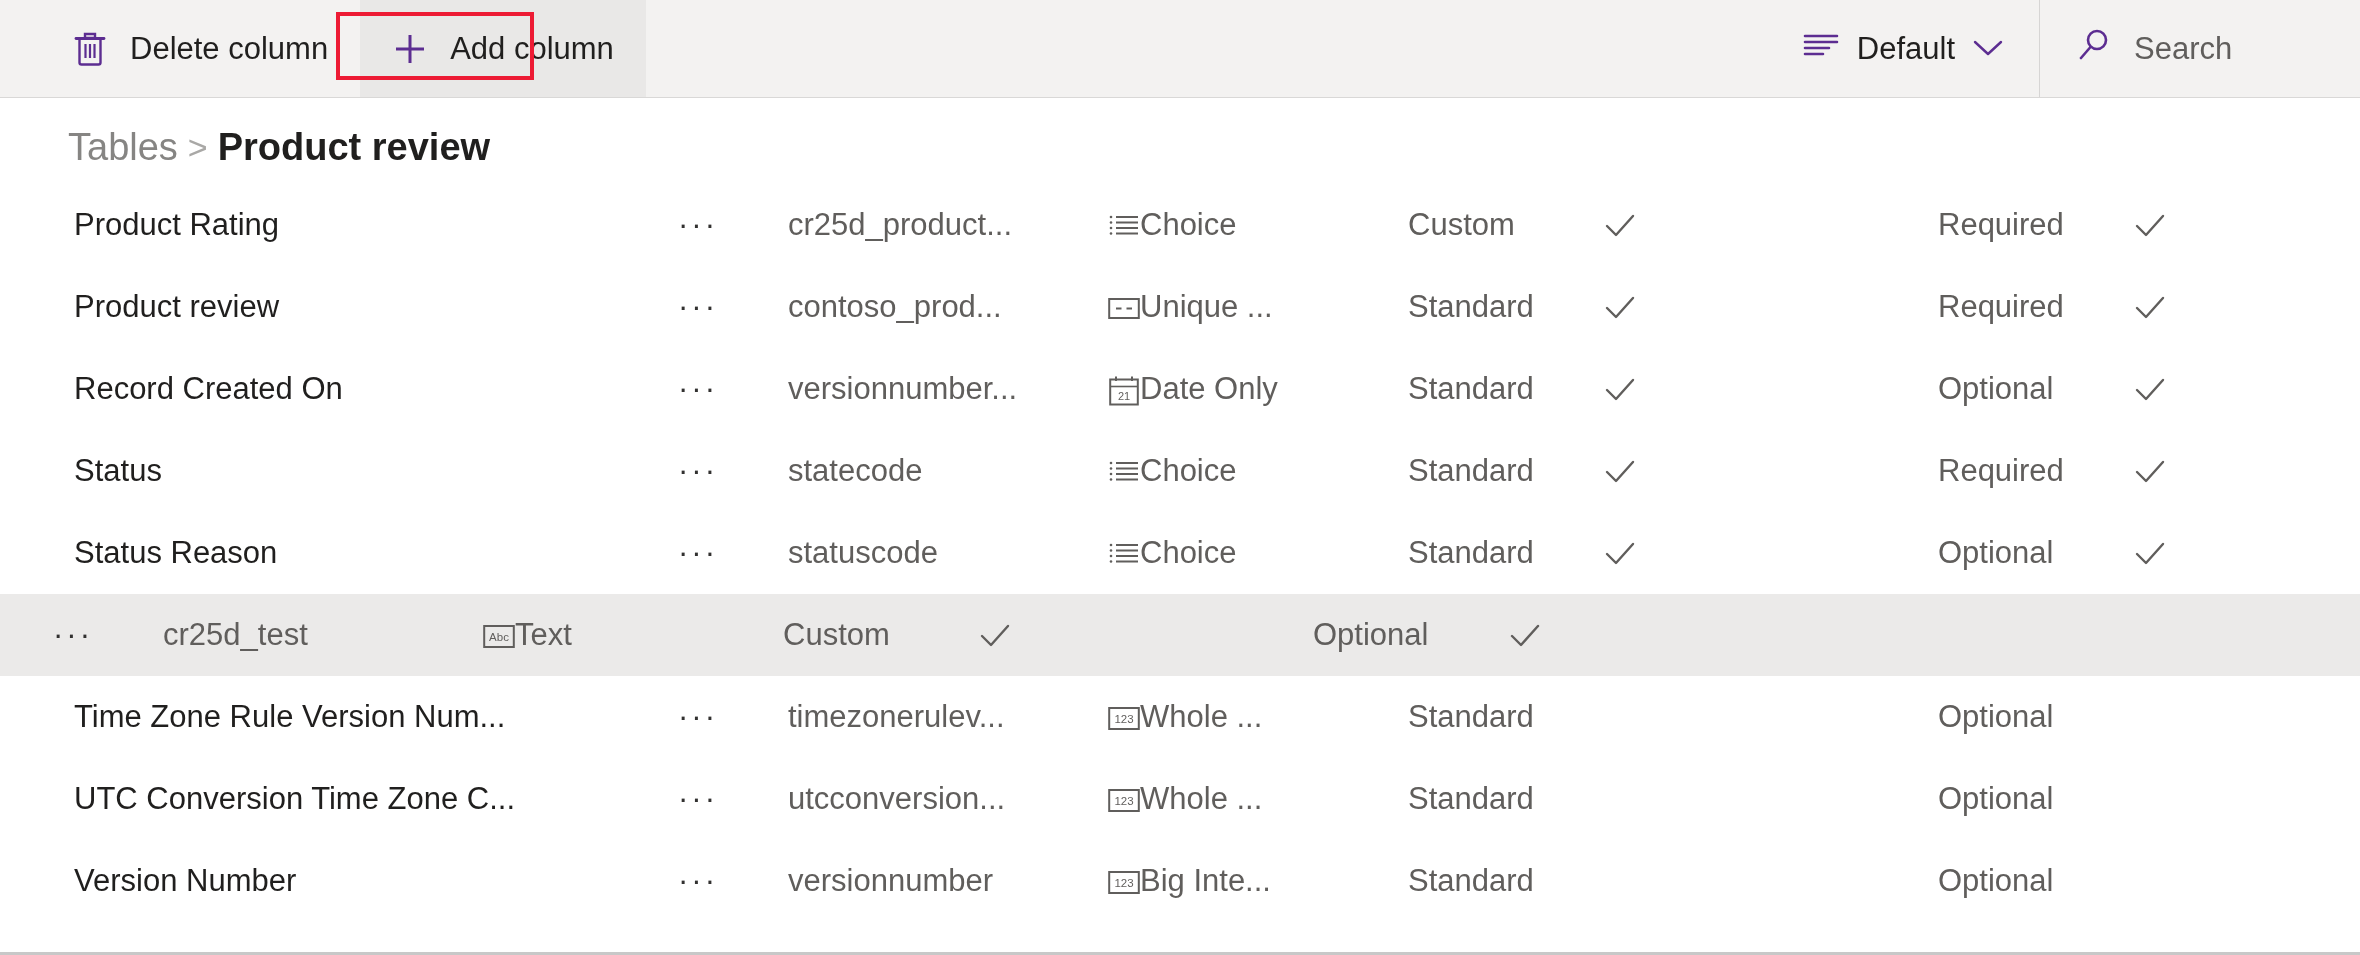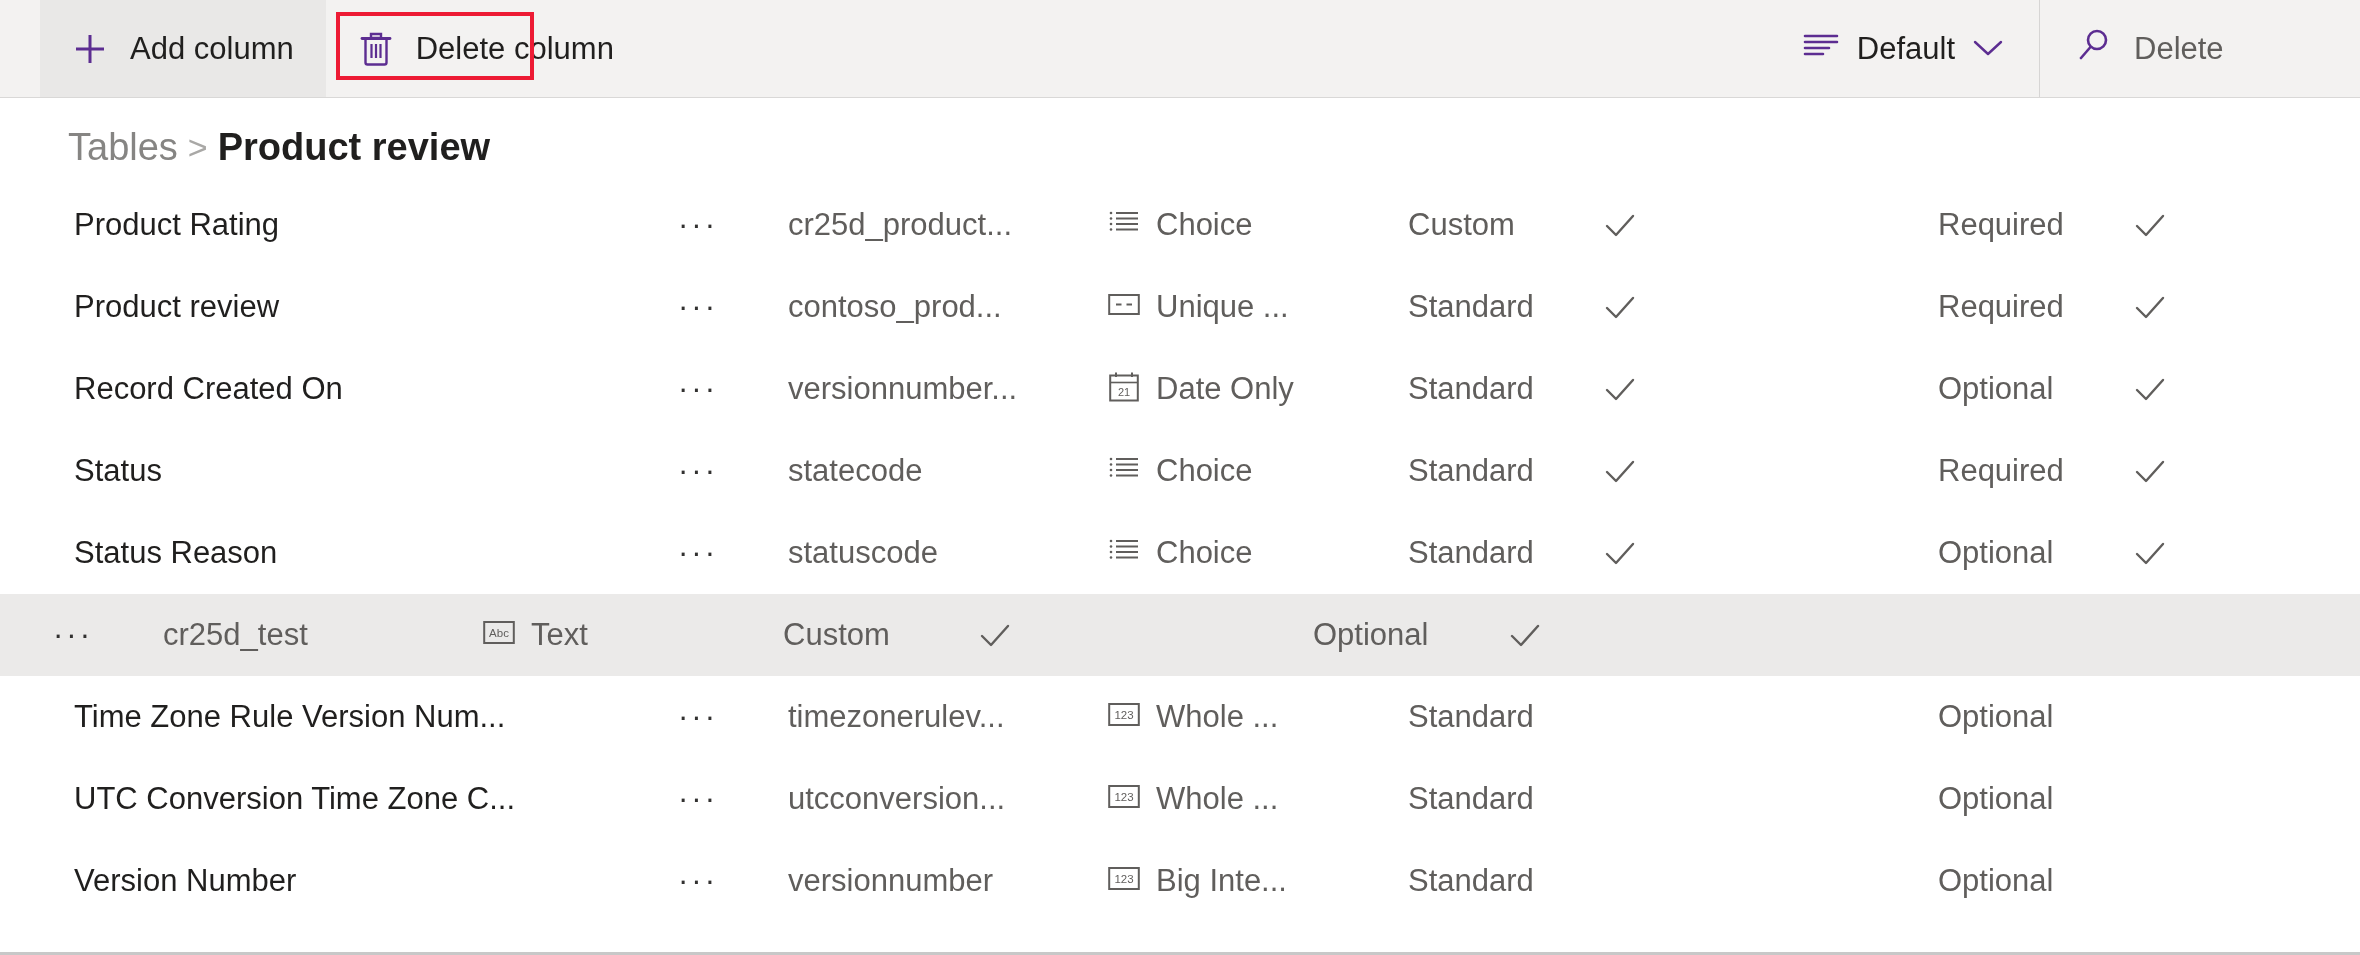--- a/index.html
+++ b/index.html
@@ -185,22 +185,21 @@
   }
   .c-name {
     flex: 0 0 320px;
     color: #605e5c;
     white-space: nowrap;
     overflow: hidden;
   }
   .c-type {
     flex: 0 0 300px;
     display: flex;
-    align-items: flex-start;
-    gap: 16px;
+    align-items: flex-end;
     color: #605e5c;
     white-space: nowrap;
     overflow: hidden;
   }
   .c-type .tname { overflow: hidden; text-overflow: clip; white-space: nowrap; }
   .c-origin {
     flex: 0 0 195px;
     color: #605e5c;
     white-space: nowrap;
   }
@@ -242,40 +241,40 @@
 </head>
 <body>
 
 <div id="app">
 
   <div class="commandbar">
 
     <div class="cb-leftpad"></div>
 
     <div class="cb-left">
-
-      <button class="cmd-btn hovered">
-        <span class="glyph">
-          <svg width="36" height="36" viewBox="0 0 36 36" aria-hidden="true">
-            <path d="M18 4 V32 M4 18 H32" stroke="#5c2d91" stroke-width="3" fill="none"></path>
-          </svg>
-        </span>
-        <span class="label">Add column</span>
-      </button>
 
       <button class="cmd-btn">
         <span class="glyph">
           <svg width="34" height="36" viewBox="0 0 34 36" aria-hidden="true">
             <path d="M12 3 h10 v4 h-10 z" fill="none" stroke="#5c2d91" stroke-width="2.4"></path>
             <path d="M3 7.5 H31" stroke="#5c2d91" stroke-width="2.8" fill="none" stroke-linecap="round"></path>
             <path d="M6.5 7.5 v24 a2 2 0 0 0 2 2 h17 a2 2 0 0 0 2-2 v-24" fill="none" stroke="#5c2d91" stroke-width="2.4"></path>
             <path d="M12.5 13 v14 M17 13 v14 M21.5 13 v14" stroke="#5c2d91" stroke-width="2.2" fill="none"></path>
           </svg>
         </span>
         <span class="label">Delete column</span>
+      </button>
+
+      <button class="cmd-btn hovered">
+        <span class="glyph">
+          <svg width="36" height="36" viewBox="0 0 36 36" aria-hidden="true">
+            <path d="M18 4 V32 M4 18 H32" stroke="#5c2d91" stroke-width="3" fill="none"></path>
+          </svg>
+        </span>
+        <span class="label">Add column</span>
       </button>
 
     </div>
 
     <div class="cb-spacer"></div>
 
     <div class="cb-right">
 
       <button class="view-btn">
         <span class="glyph">
@@ -293,21 +292,21 @@
 
       <div class="cb-divider"></div>
 
       <button class="search-btn">
         <span class="glyph">
           <svg width="36" height="36" viewBox="0 0 36 36" aria-hidden="true">
             <circle cx="21" cy="13" r="9" fill="none" stroke="#5c2d91" stroke-width="2.6"></circle>
             <path d="M14.5 20 L5 31" stroke="#5c2d91" stroke-width="2.6" fill="none" stroke-linecap="round"></path>
           </svg>
         </span>
-        <span class="label">Delete</span>
+        <span class="label">Search</span>
       </button>
 
     </div>
 
     <div class="annot-box"></div>
   </div>
 
   <div class="breadcrumb">
     <span class="bc-parent">Tables</span>
     <span class="bc-sep">&gt;</span>

